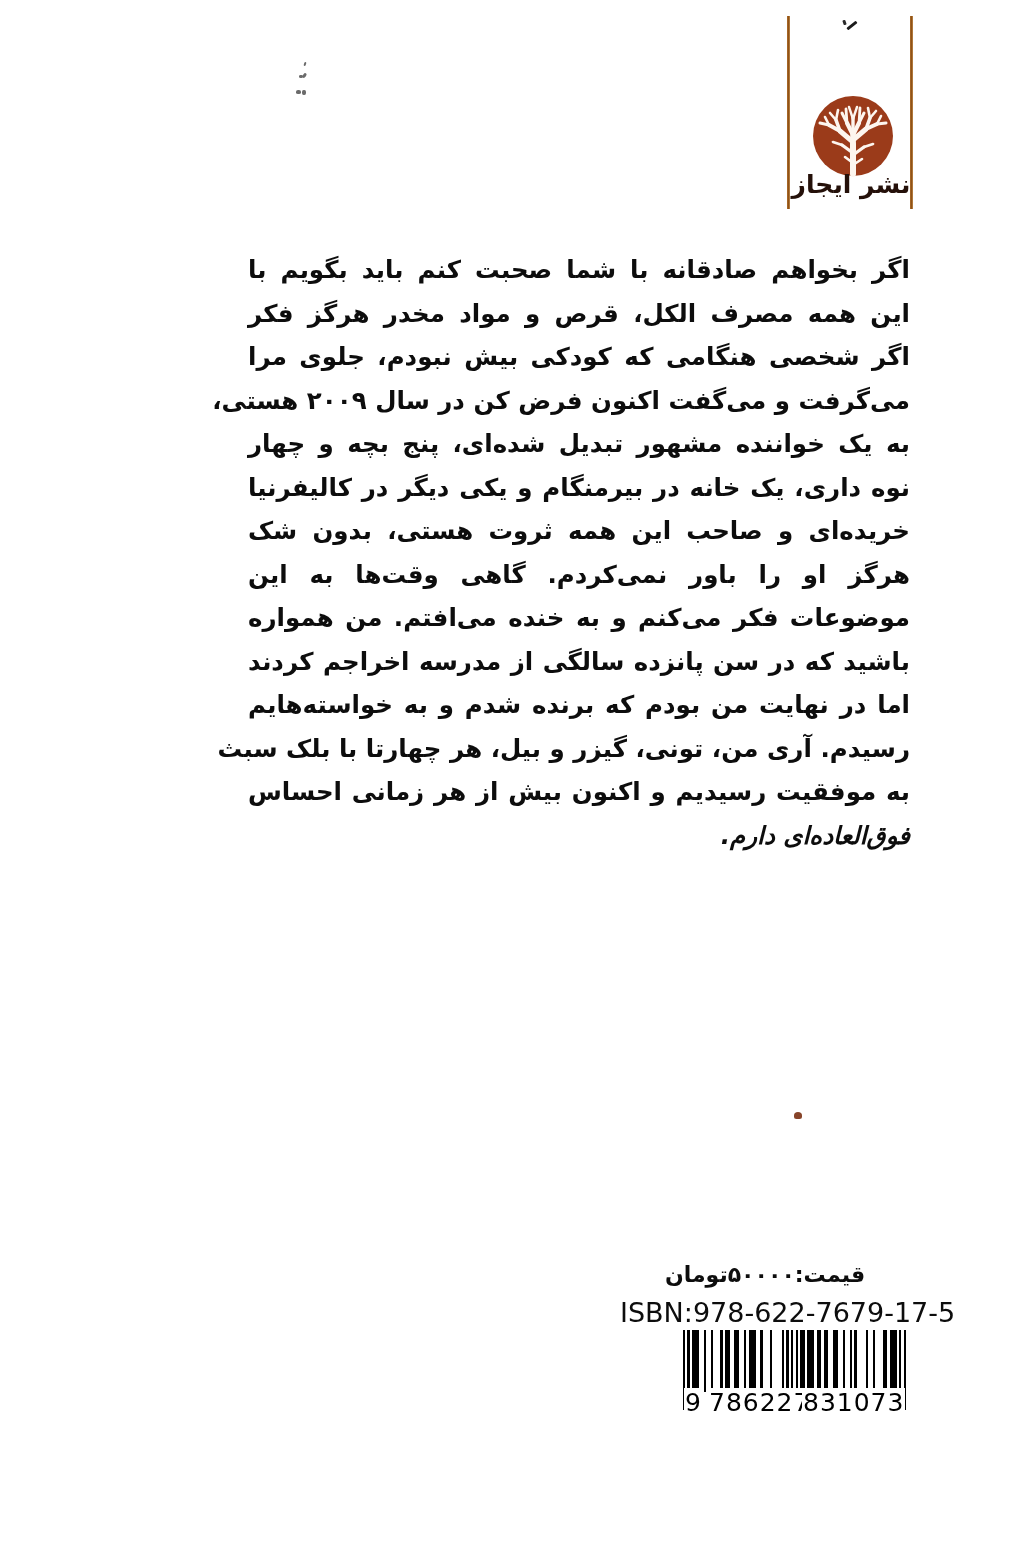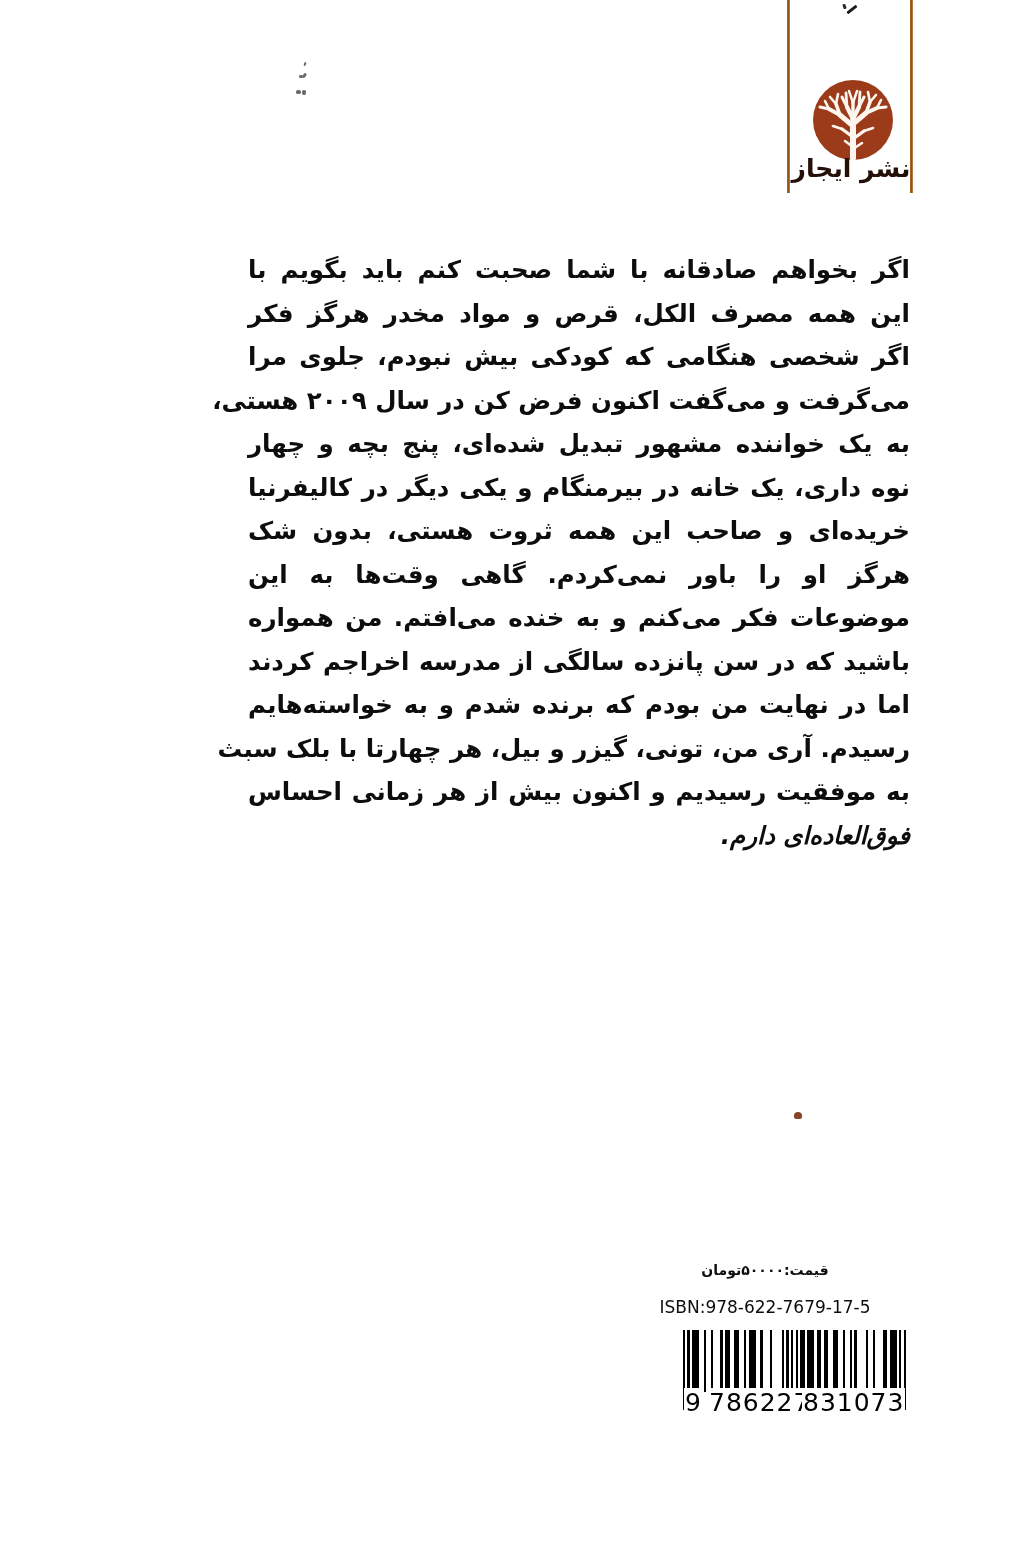--- a/index.html
+++ b/index.html
@@ -16,21 +16,21 @@
     width: 1024px;
     height: 1552px;
     background: #ffffff;
     overflow: hidden;
     margin: 0 auto;
   }
 
   
   #logo-block {
     position: absolute;
-    top: 0;
+    top: 16px;
     left: 785px;
     width: 132px;
     height: 195px;
   }
   .rule {
     position: absolute;
     top: 0;
     width: 3px;
     height: 193px;
     background: linear-gradient(to right, #b5742e 0%, #8a4d14 45%, #c08a49 100%);
@@ -153,34 +153,34 @@
   
   #price {
     position: absolute;
     top: 1262px;
     left: 620px;
     width: 290px;
     text-align: center;
     direction: rtl;
     font-family: "DejaVu Sans", "Liberation Sans", sans-serif;
     font-weight: bold;
-    font-size: 14px;
+    font-size: 22px;
     color: #0d0d0d;
     white-space: nowrap;
   }
   #isbn {
     position: absolute;
     top: 1297px;
     left: 620px;
     width: 290px;
     text-align: center;
     direction: ltr;
     font-family: "DejaVu Sans", "Liberation Sans", sans-serif;
     font-weight: normal;
-    font-size: 17px;
+    font-size: 27px;
     color: #0d0d0d;
     white-space: nowrap;
   }
 
   
   #barcode {
     position: absolute;
     top: 1330px;
     left: 682px;
     width: 224px;

